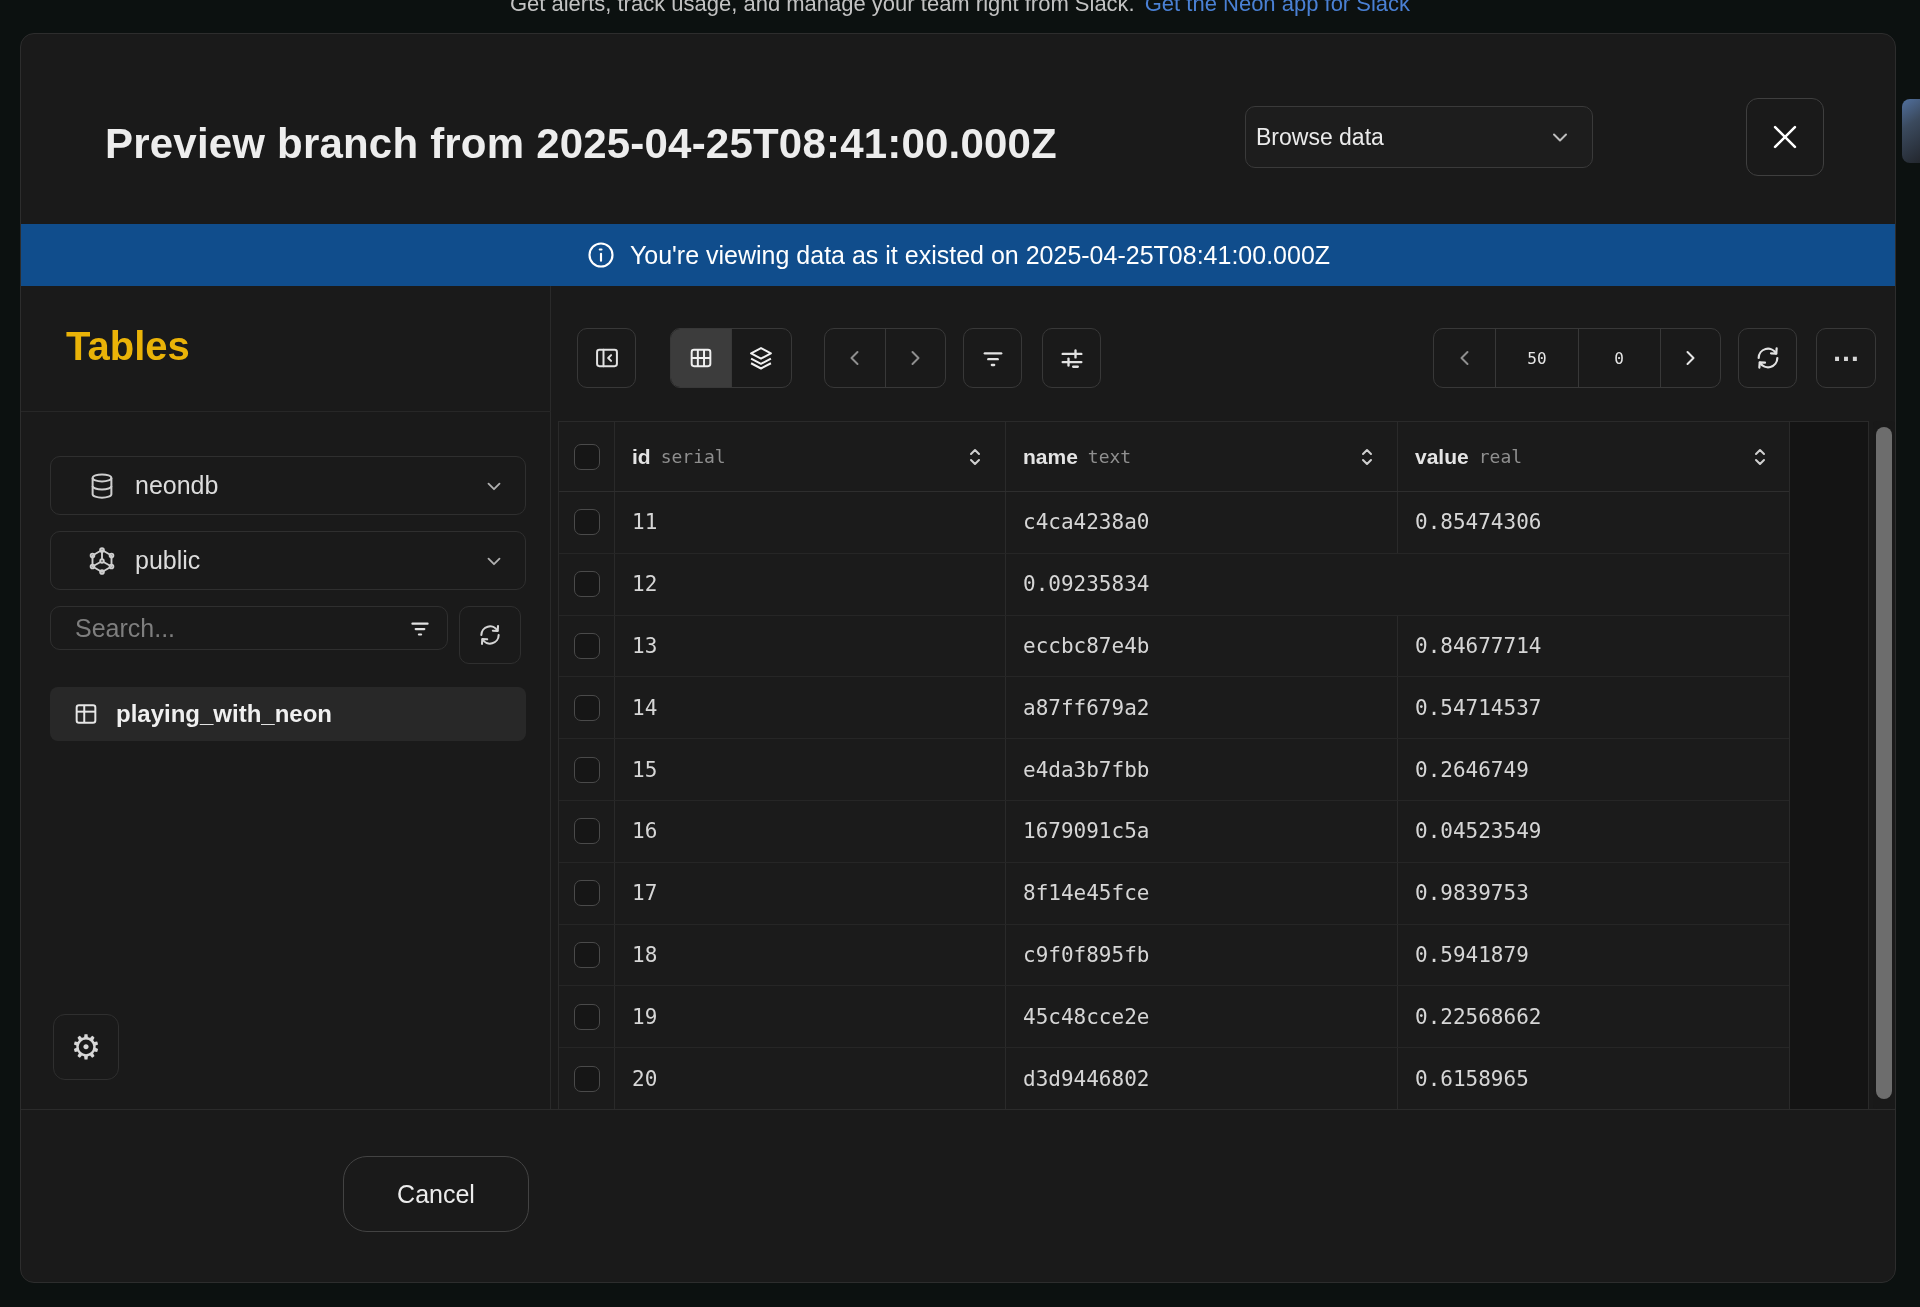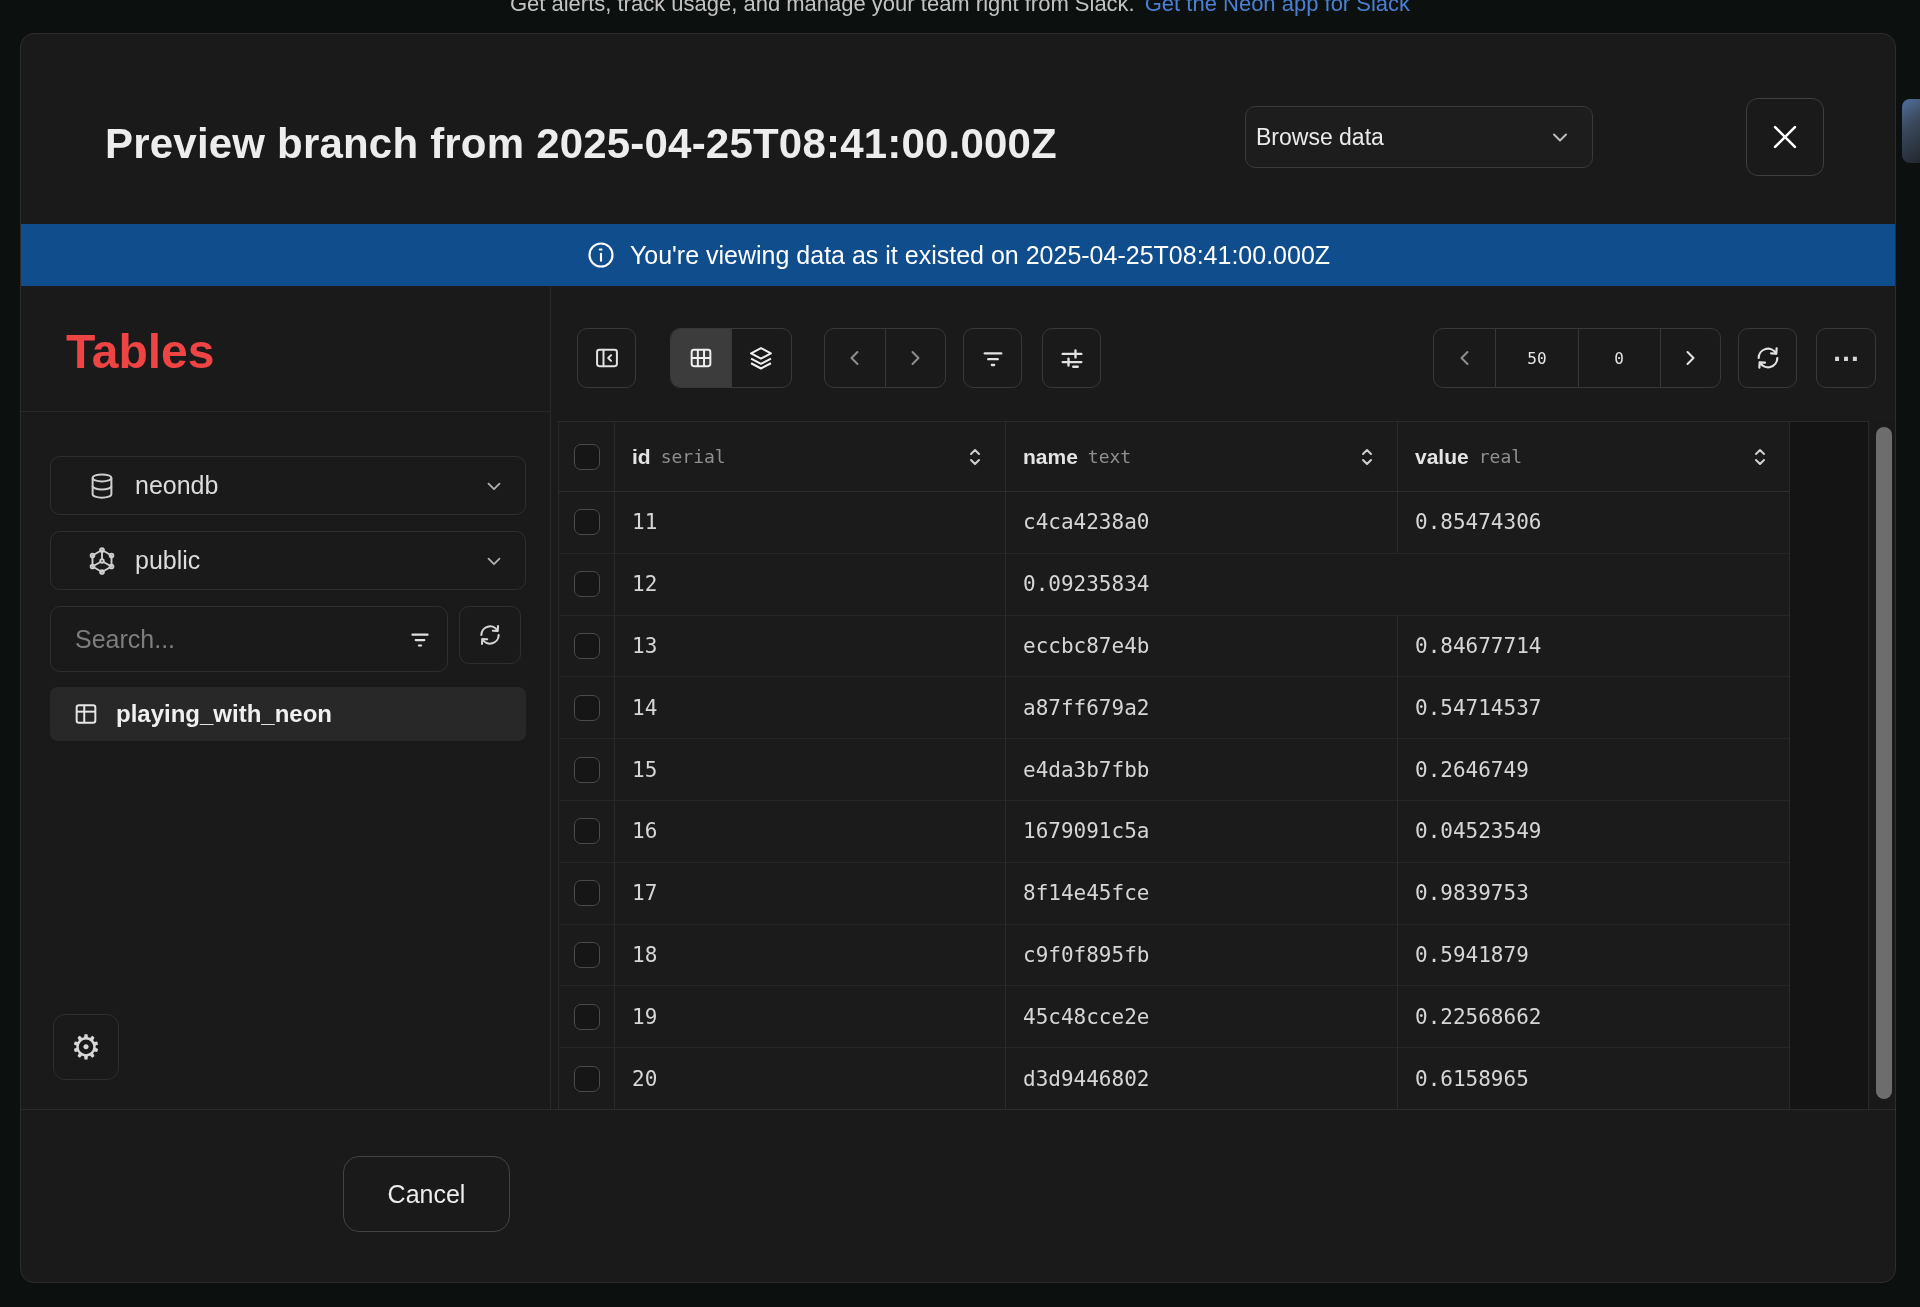--- a/index.html
+++ b/index.html
@@ -23,26 +23,26 @@
   .browse-btn{left:1224px;top:72px;width:348px;height:62px;border:1px solid #3a3a3a;border-radius:10px;
     padding:0 20px 0 10px;justify-content:space-between;font-size:23px;color:#eaeaea;cursor:pointer;background:#1d1d1d}
   .close-btn{left:1725px;top:64px;width:78px;height:78px;border:1px solid #3f3f3f;border-radius:12px;
     display:flex;align-items:center;justify-content:center;cursor:pointer;background:transparent;color:#fff}
 
   .banner{left:0;top:190px;width:100%;height:62px;background:#104d8c;display:flex;
     align-items:center;justify-content:center;gap:14px;color:#fff;font-size:25px;font-weight:500}
 
   .mbody{left:0;top:252px;width:100%;height:823px}
   .sidebar{left:0;top:0;width:530px;height:100%;border-right:1px solid #2a2a2a}
-  .sb-heading{left:45px;top:38px;font-size:48px;font-weight:700;color:#ef4444}
+  .sb-heading{left:45px;top:38px;font-size:40px;font-weight:700;color:#eab308}
   .sb-divider{left:0;top:125px;width:530px;height:1px;background:#272727}
   .sb-select{left:29px;width:476px;height:59px;border:1px solid #2f2f2f;border-radius:10px;
     padding:0 20px 0 36px;gap:18px;font-size:25px;color:#dcdcdc;cursor:pointer;background:transparent}
   .sb-select .grow{flex:1}
-  .search-wrap{left:29px;top:320px;width:398px;height:66px;border:1px solid #2f2f2f;border-radius:10px;
+  .search-wrap{left:29px;top:320px;width:398px;height:44px;border:1px solid #2f2f2f;border-radius:10px;
     display:flex;align-items:center;padding:0 16px 0 24px;gap:10px}
   .search-wrap input{flex:1;background:transparent;border:none;outline:none;color:#dcdcdc;
     font-size:25px;font-family:"Liberation Sans",sans-serif}
   .search-wrap input::placeholder{color:#7e7e7e}
   .sb-refresh{left:438px;top:320px;width:62px;height:58px;border:1px solid #2f2f2f;border-radius:10px;
     display:flex;align-items:center;justify-content:center;color:#cfcfcf;cursor:pointer;background:transparent}
   .sb-table-item{left:29px;top:401px;width:476px;height:54px;background:#282828;border-radius:8px;
     padding:0 20px 0 22px;gap:16px;font-size:24px;font-weight:600;color:#f0f0f0;cursor:pointer}
   .gear-btn{left:32px;top:728px;width:66px;height:66px;border:1px solid #2f2f2f;border-radius:12px;
     display:flex;align-items:center;justify-content:center;color:#d8d8d8;cursor:pointer;background:transparent}
@@ -73,22 +73,22 @@
   .cellv{font-size:21px;color:#d6d6d6}
   .filler{left:1238px;top:135px;width:80px;height:688px;background:#141414;
     border-left:1px solid #2a2a2a;border-right:1px solid #2a2a2a;border-top:1px solid #2a2a2a}
   .vscroll{left:1322px;top:135px;width:22px;height:688px;background:#191919;border-radius:4px}
   .vthumb{left:3px;top:6px;width:16px;height:672px;background:#6d6d6d;border-radius:8px;cursor:grab}
 
   .mfooter{left:0;top:1075px;width:100%;height:175px;border-top:1px solid #2b2b2b}
   .restore-btn{left:84px;top:46px;width:213px;height:76px;background:#f4f4f4;border:none;border-radius:12px;
     display:flex;align-items:center;justify-content:center;gap:13px;font-size:25px;font-weight:700;
     color:#161616;font-family:"Liberation Sans",sans-serif;cursor:pointer}
-  .cancel-btn{left:322px;top:46px;width:167px;height:76px;background:transparent;border:1px solid #434343;
-    border-radius:16px;display:flex;align-items:center;justify-content:center;font-size:25px;font-weight:500;
+  .cancel-btn{left:322px;top:46px;width:186px;height:76px;background:transparent;border:1px solid #434343;
+    border-radius:24px;display:flex;align-items:center;justify-content:center;font-size:25px;font-weight:500;
     color:#ececec;font-family:"Liberation Sans",sans-serif;cursor:pointer}
 </style>
 </head>
 <body>
 
 <div class="abs promo">
   <span>Get alerts, track usage, and manage your team right from Slack.</span><a>Get the Neon app for Slack</a>
 </div>
 <div class="abs avatar-frag"></div>
 

